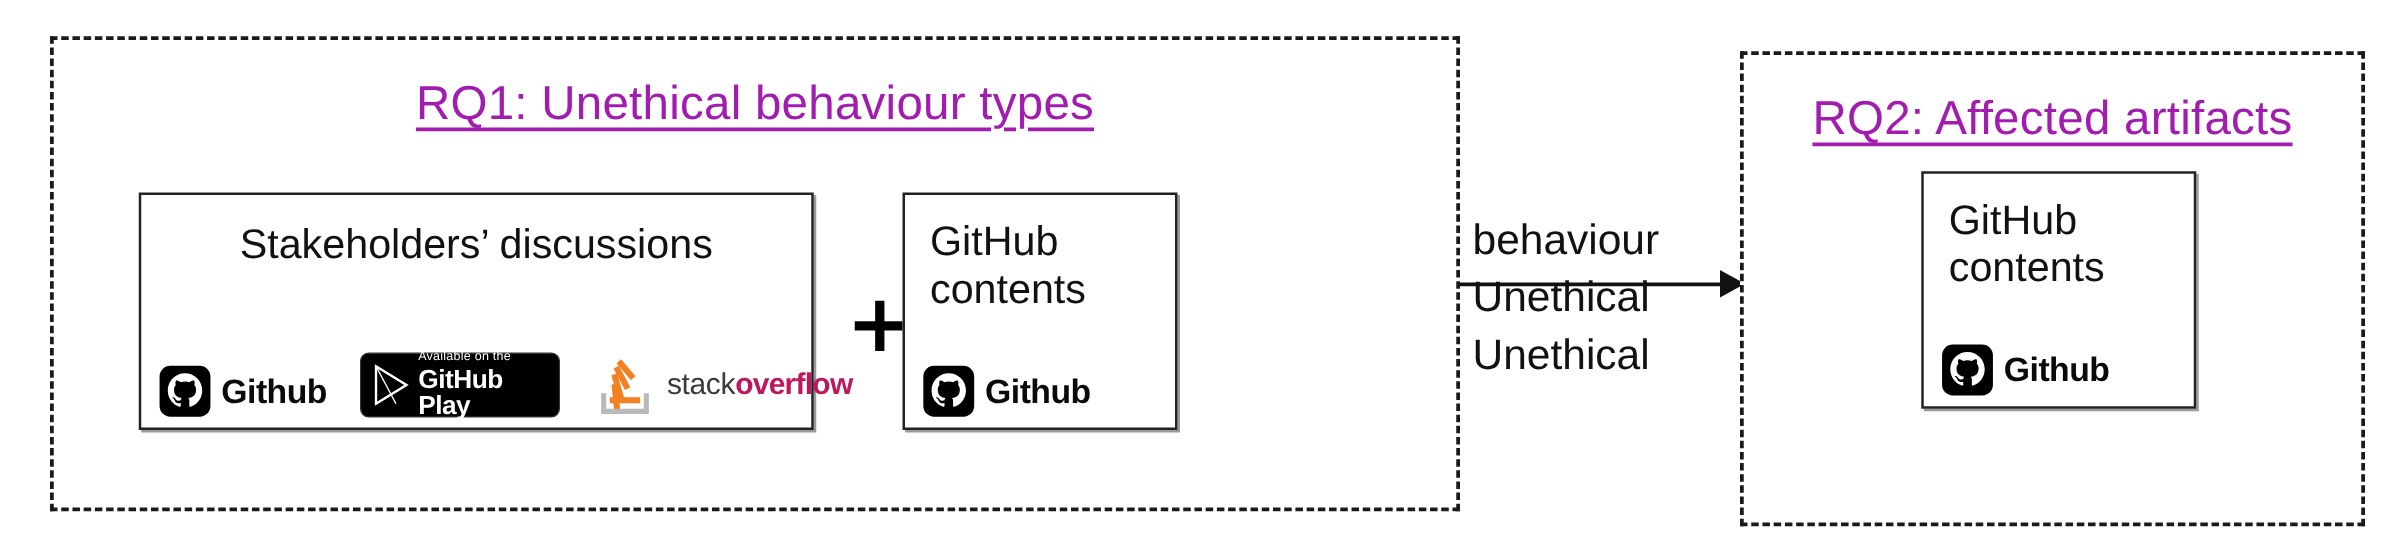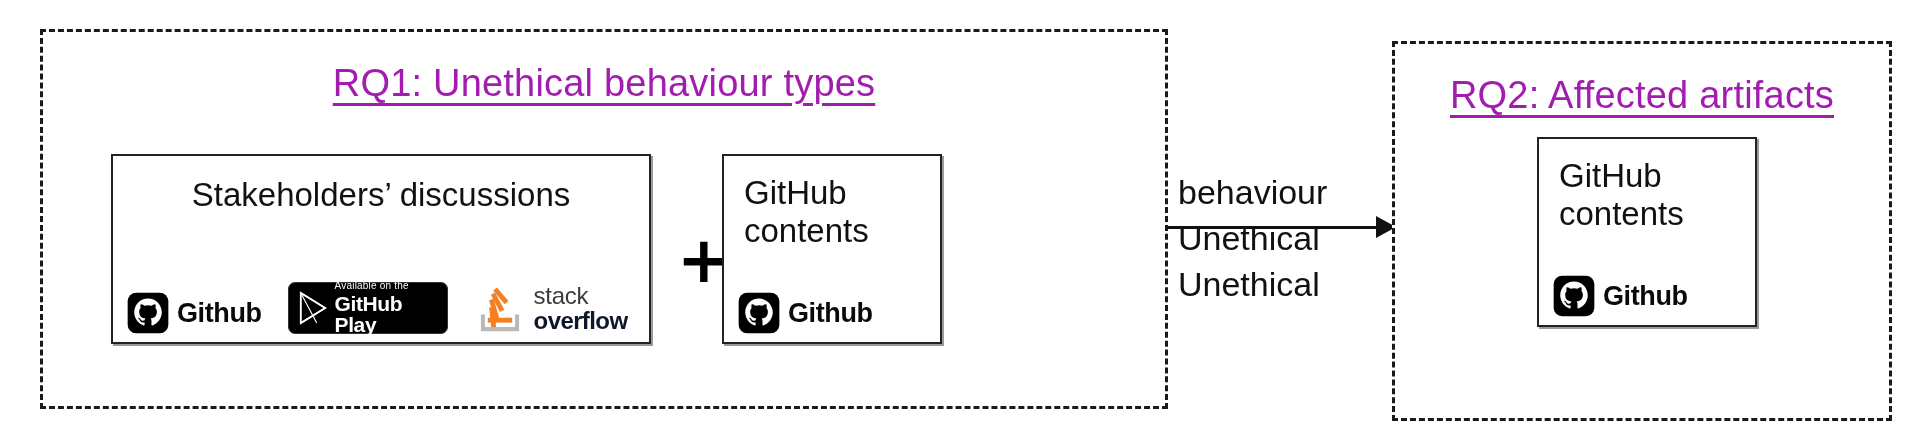--- a/index.html
+++ b/index.html
@@ -80,23 +80,23 @@
     box-sizing:border-box;border:1px solid #333;flex:0 0 auto;
   }
   .gplay-tri{width:30px;height:34px;flex:0 0 auto;}
   .gplay-text{display:flex;flex-direction:column;line-height:1;}
   .gplay-small{color:#fff;font-size:10px;letter-spacing:.2px;}
   .gplay-big{color:#fff;font-size:21px;font-weight:bold;letter-spacing:-.4px;margin-top:2px;}
 
   
   .so-lockup{display:flex;align-items:center;gap:8px;flex:0 0 auto;}
   .so-mark{width:52px;height:52px;flex:0 0 auto;}
-  .so-text{display:flex;flex-direction:column;line-height:1.05;}
+  .so-text{display:flex;flex-direction:row;line-height:1.05;}
   .so-stack{font-size:24px;color:#3b3b3b;letter-spacing:-.3px;}
-  .so-overflow{font-size:24px;color:#0f172a;font-weight:bold;letter-spacing:-.6px;}
+  .so-overflow{font-size:24px;color:#be185d;font-weight:bold;letter-spacing:-.6px;}
 
   
   #plus-sign{
     position:absolute;left:634px;top:196px;
     font-size:64px;font-weight:bold;color:#000;line-height:1;
     font-family:"DejaVu Sans",sans-serif;
   }
 
   
   #arrow-line{

